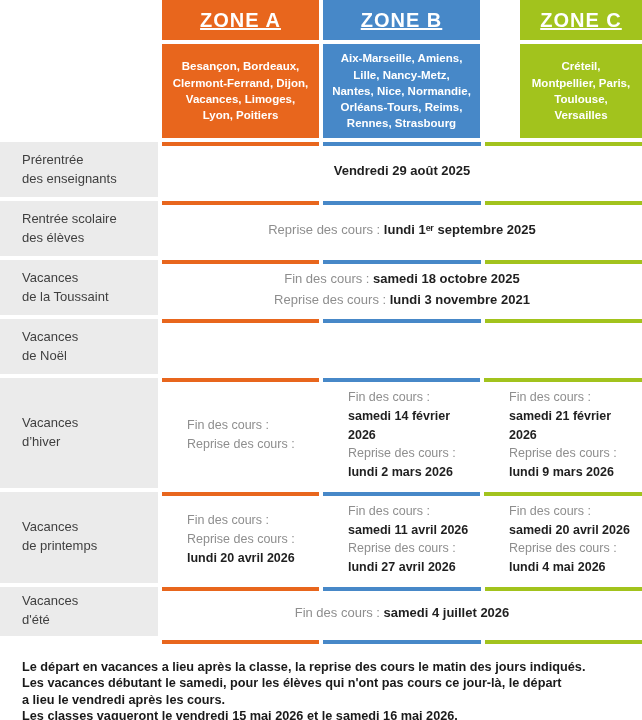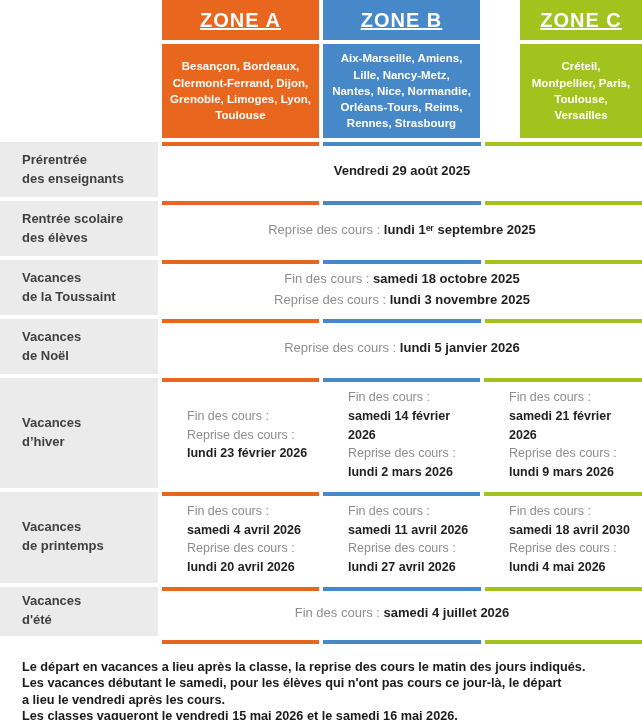--- a/index.html
+++ b/index.html
@@ -35,21 +35,21 @@
     text-align:center;padding:4px 8px;
   }
   .bg-a{background:var(--zone-a);}
   .bg-b{background:var(--zone-b);text-align:center;}
   .bg-c{background:var(--zone-c);margin-left:36px;}
   
   .label-cell{
     background:var(--label-bg);
     display:flex;align-items:center;
     padding-left:22px;
-    font-weight:700;font-size:13px;color:#3f3f3f;
+    font-weight:400;font-size:13px;color:#3f3f3f;
     line-height:1.45;white-space:pre-line;
   }
   .merged-cell{grid-column:2 / 5;display:flex;flex-direction:column;}
   .tri-bar{
     display:grid;grid-template-columns:1fr 1fr 1fr;column-gap:4px;
     height:4px;flex:0 0 4px;
   }
   .seg-a{background:var(--zone-a);}
   .seg-b{background:var(--zone-b);}
   .seg-c{background:var(--zone-c);}
@@ -85,21 +85,21 @@
 
     <div class="row">
       <div></div>
       <div class="zone-header bg-a">ZONE A</div>
       <div class="zone-header bg-b">ZONE B</div>
       <div class="zone-header bg-c">ZONE C</div>
     </div>
 
     <div class="row">
       <div></div>
-      <div class="zone-cities bg-a">Besançon, Bordeaux, Clermont-Ferrand, Dijon, Grenoble, Limoges, Lyon, Toulouse</div>
+      <div class="zone-cities bg-a">Besançon, Bordeaux, Clermont-Ferrand, Dijon, Vacances, Limoges, Lyon, Poitiers</div>
       <div class="zone-cities bg-b">Aix-Marseille, Amiens, Lille, Nancy-Metz, Nantes, Nice, Normandie, Orléans-Tours, Reims, Rennes, Strasbourg</div>
       <div class="zone-cities bg-c">Créteil, Montpellier, Paris, Toulouse, Versailles</div>
     </div>
 
     <div class="row h-std">
       <div class="label-cell">Prérentrée
 des enseignants</div>
       <div class="merged-cell">
         <div class="tri-bar">
             <div class="seg-a"></div>
@@ -131,80 +131,77 @@
       <div class="label-cell">Vacances
 de la Toussaint</div>
       <div class="merged-cell">
         <div class="tri-bar">
             <div class="seg-a"></div>
             <div class="seg-b"></div>
             <div class="seg-c"></div>
           </div>
         <div class="merged-content">
           <div><span class="prefix">Fin des cours : </span><span class="date">samedi 18 octobre 2025</span></div>
-          <div><span class="prefix">Reprise des cours : </span><span class="date">lundi 3 novembre 2025</span></div>
+          <div><span class="prefix">Reprise des cours : </span><span class="date">lundi 3 novembre 2021</span></div>
         </div>
       </div>
     </div>
 
     <div class="row h-std">
       <div class="label-cell">Vacances
 de Noël</div>
       <div class="merged-cell">
         <div class="tri-bar">
             <div class="seg-a"></div>
             <div class="seg-b"></div>
             <div class="seg-c"></div>
           </div>
         <div class="merged-content">
-          <div><span class="prefix">Reprise des cours : </span><span class="date">lundi 5 janvier 2026</span></div>
         </div>
       </div>
     </div>
 
     <div class="row h-tall">
       <div class="label-cell">Vacances
 d’hiver</div>
       <div class="zone-cell bt-a">
         <div class="prefix">Fin des cours :</div>
         <div class="prefix">Reprise des cours :</div>
-        <div class="date">lundi 23 février 2026</div>
       </div>
       <div class="zone-cell bt-b">
         <div class="prefix">Fin des cours :</div>
         <div class="date">samedi 14 février 2026</div>
         <div class="prefix">Reprise des cours :</div>
         <div class="date">lundi 2 mars 2026</div>
       </div>
       <div class="zone-cell bt-c">
         <div class="prefix">Fin des cours :</div>
         <div class="date">samedi 21 février 2026</div>
         <div class="prefix">Reprise des cours :</div>
         <div class="date">lundi 9 mars 2026</div>
       </div>
     </div>
 
     <div class="row h-tall">
       <div class="label-cell">Vacances
 de printemps</div>
       <div class="zone-cell bt-a">
         <div class="prefix">Fin des cours :</div>
-        <div class="date">samedi 4 avril 2026</div>
         <div class="prefix">Reprise des cours :</div>
         <div class="date">lundi 20 avril 2026</div>
       </div>
       <div class="zone-cell bt-b">
         <div class="prefix">Fin des cours :</div>
         <div class="date">samedi 11 avril 2026</div>
         <div class="prefix">Reprise des cours :</div>
         <div class="date">lundi 27 avril 2026</div>
       </div>
       <div class="zone-cell bt-c">
         <div class="prefix">Fin des cours :</div>
-        <div class="date">samedi 18 avril 2030</div>
+        <div class="date">samedi 20 avril 2026</div>
         <div class="prefix">Reprise des cours :</div>
         <div class="date">lundi 4 mai 2026</div>
       </div>
     </div>
 
     <div class="row h-short">
       <div class="label-cell">Vacances
 d'été</div>
       <div class="merged-cell">
         <div class="tri-bar">

